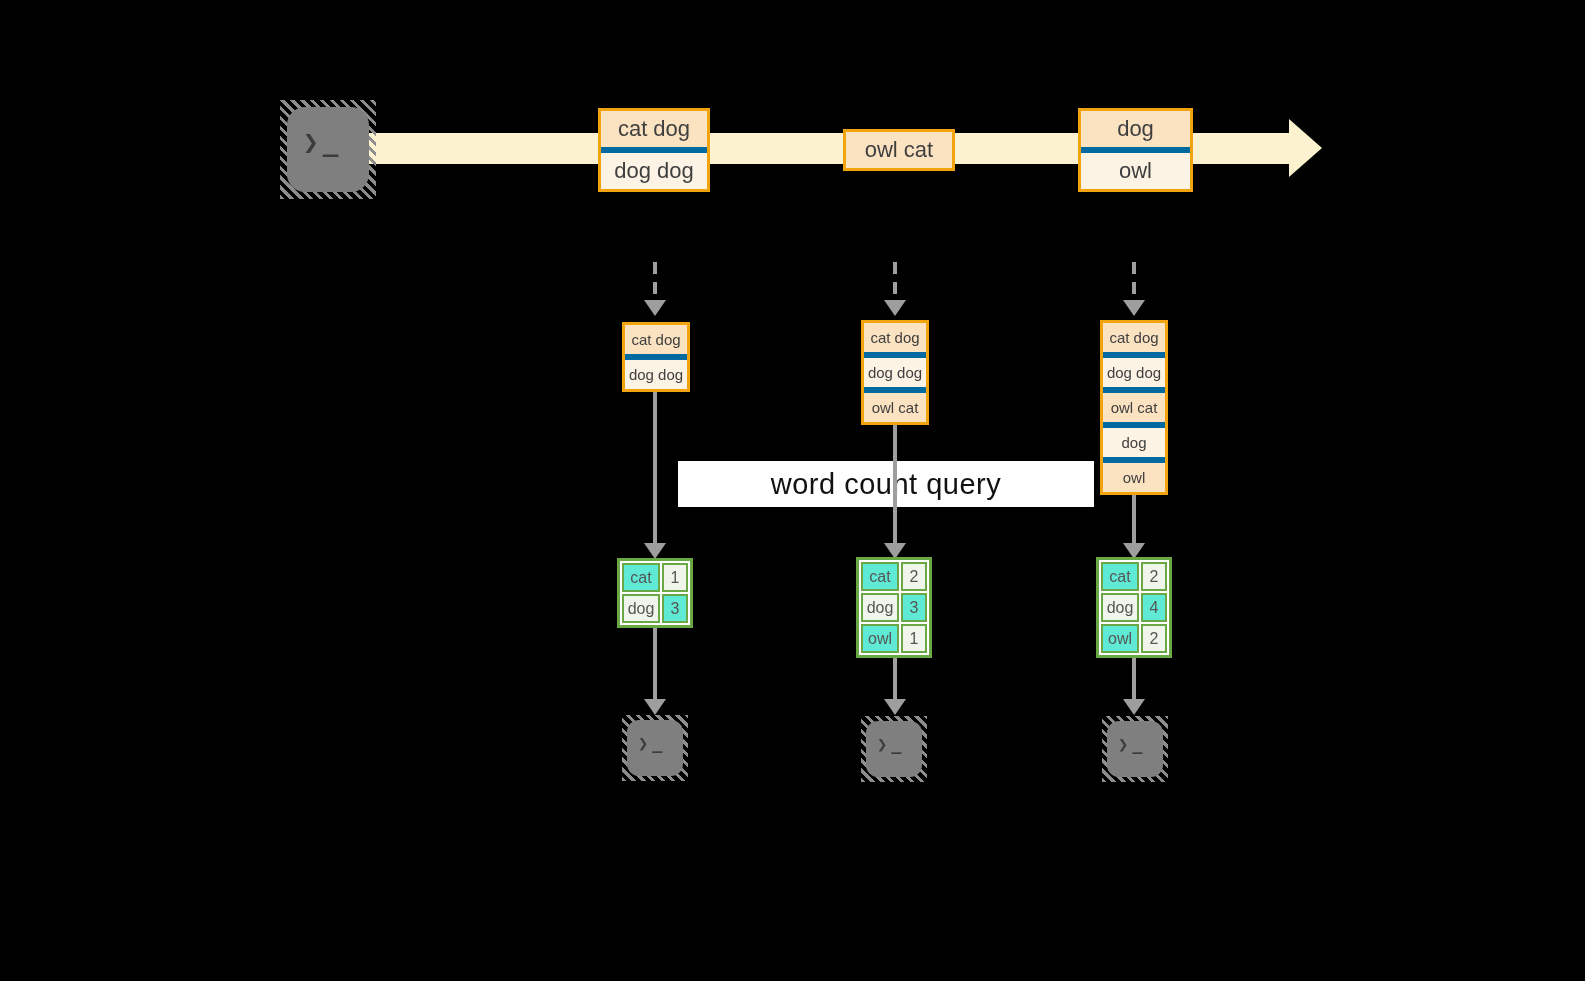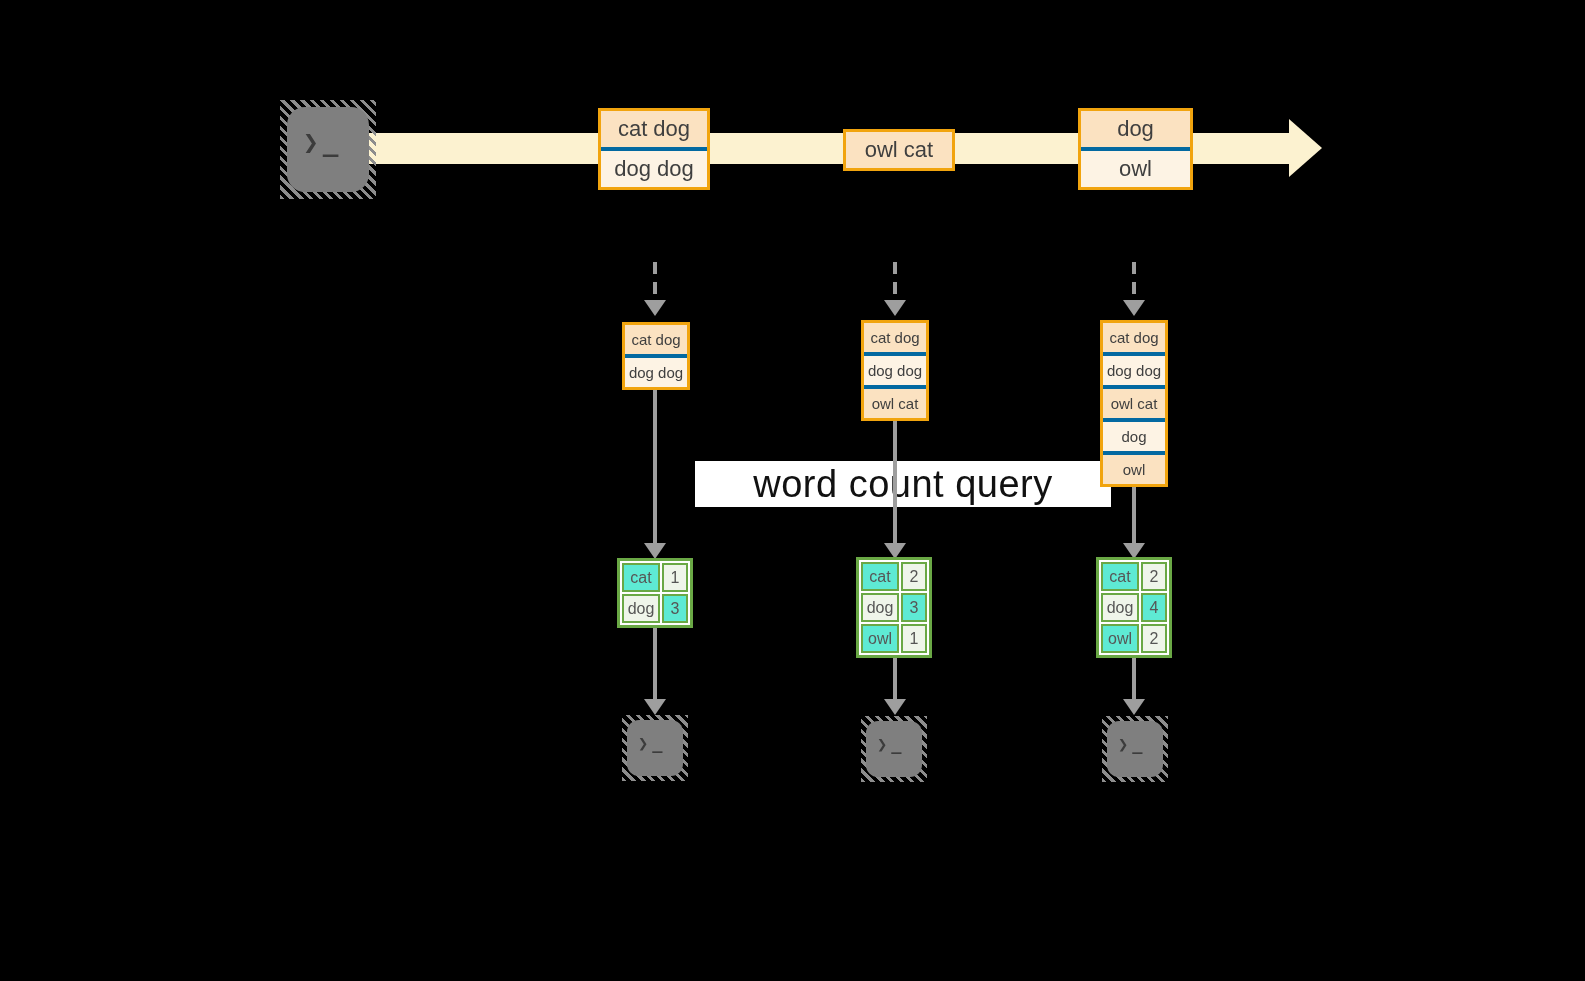--- a/index.html
+++ b/index.html
@@ -8,42 +8,42 @@
 
   
   .band{position:absolute;left:345px;top:133px;width:945px;height:31px;background:#fcf2d0;z-index:0;}
   .band-head{position:absolute;left:1289px;top:119px;width:0;height:0;z-index:0;
              border-top:29px solid transparent;border-bottom:29px solid transparent;
              border-left:33px solid #fcf2d0;}
 
   
   .obox{position:absolute;border:3px solid #f1a40e;z-index:3;box-sizing:border-box;background:#f1a40e;}
   .orow{display:flex;align-items:center;justify-content:center;color:#3f3f3f;}
-  .orow + .orow{border-top:4px solid #0369a1;}
+  .orow + .orow{border-top:6px solid #0369a1;}
   .peach{background:#fbe2c1;}
   .cream{background:#fdf3e4;}
   .trow{height:36px;font-size:22px;}
   .srow{height:29px;font-size:15px;}
 
   
   .dasharrow{position:absolute;width:24px;z-index:2;display:flex;flex-direction:column;align-items:center;}
   .dseg{width:4px;height:38px;background:repeating-linear-gradient(to bottom,#9e9e9e 0 12px,transparent 12px 20px);}
   .dhead{width:0;height:0;border-left:11px solid transparent;border-right:11px solid transparent;
          border-top:16px solid #9e9e9e;}
 
   
   .sline{position:absolute;width:4px;background:#9e9e9e;z-index:2;}
   .shead{position:absolute;width:0;height:0;z-index:2;
          border-left:11px solid transparent;border-right:11px solid transparent;
          border-top:16px solid #9e9e9e;}
 
   
-  .banner{position:absolute;left:695px;top:461px;width:416px;height:46px;background:#ffffff;z-index:1;
+  .banner{position:absolute;left:678px;top:461px;width:416px;height:46px;background:#ffffff;z-index:1;
           display:flex;align-items:center;justify-content:center;
-          font-size:38px;color:#111;letter-spacing:0.5px;}
+          font-size:29px;color:#111;letter-spacing:0.5px;}
 
   
   .gtable{position:absolute;z-index:3;border:3px solid #6aa845;background:#fff;
           display:grid;grid-template-columns:1fr 26px;gap:2px;padding:2px;box-sizing:content-box;}
   .gcell{border:2px solid #6aa845;display:flex;align-items:center;justify-content:center;
          font-size:16px;color:#565656;height:25px;}
   .cell-a{background:#5eead4;}
   .cell-b{background:#eff5ea;}
 
   

